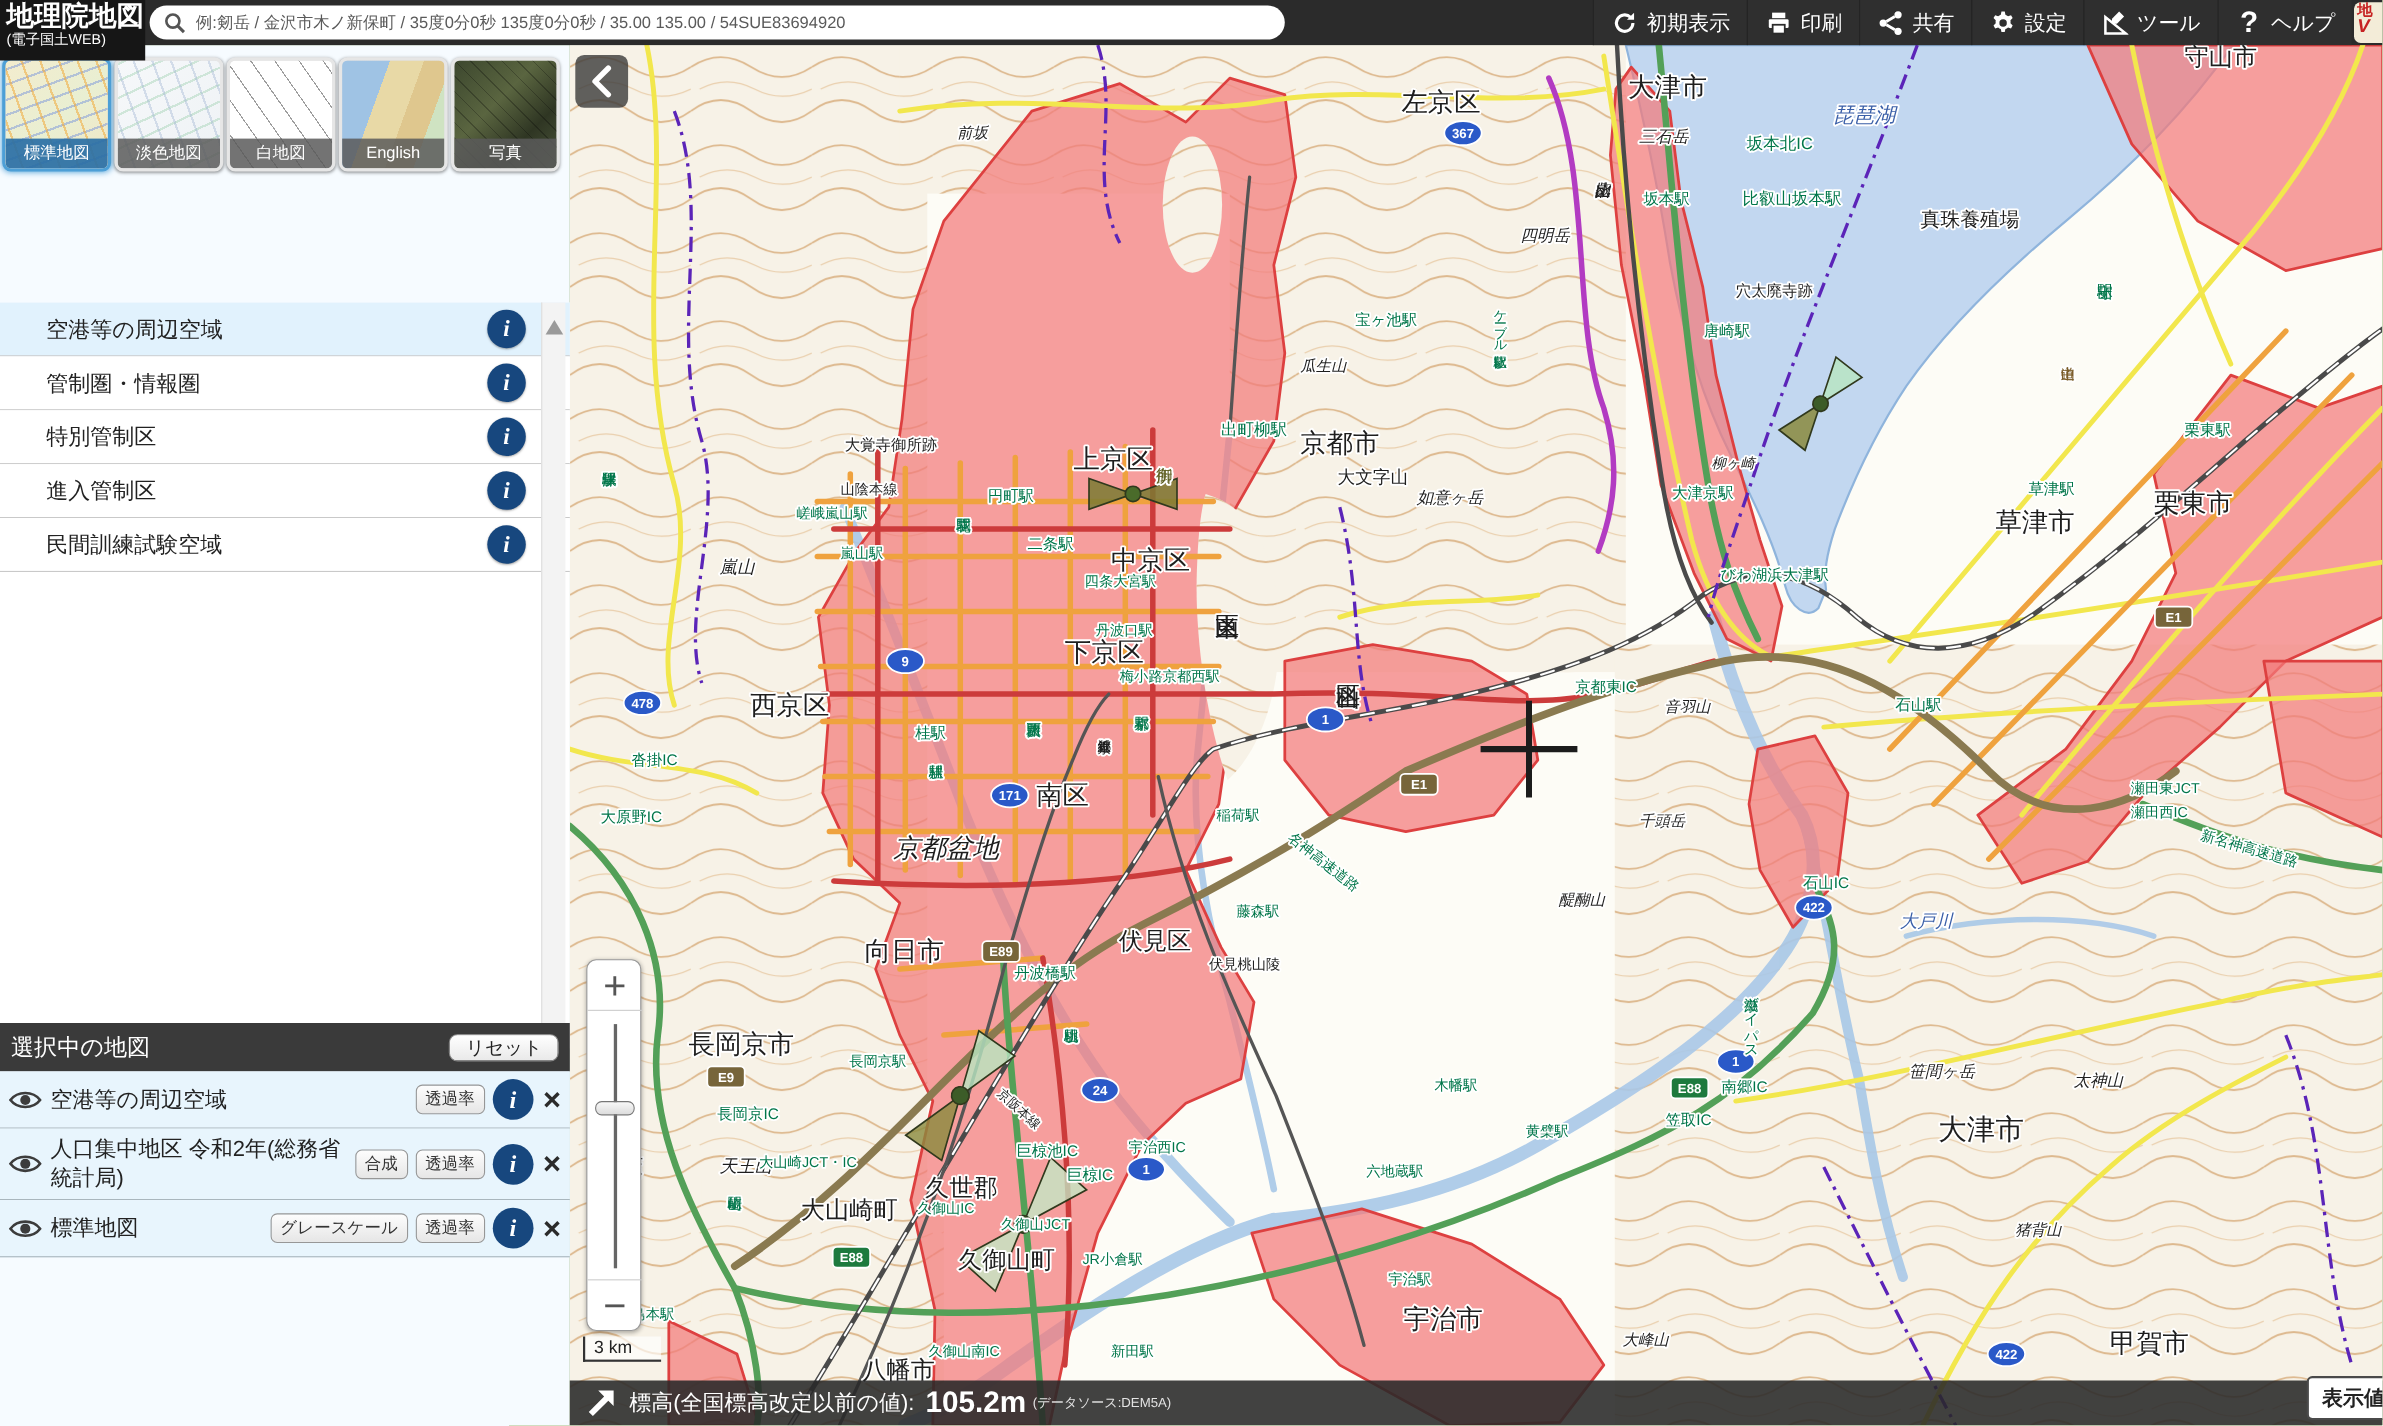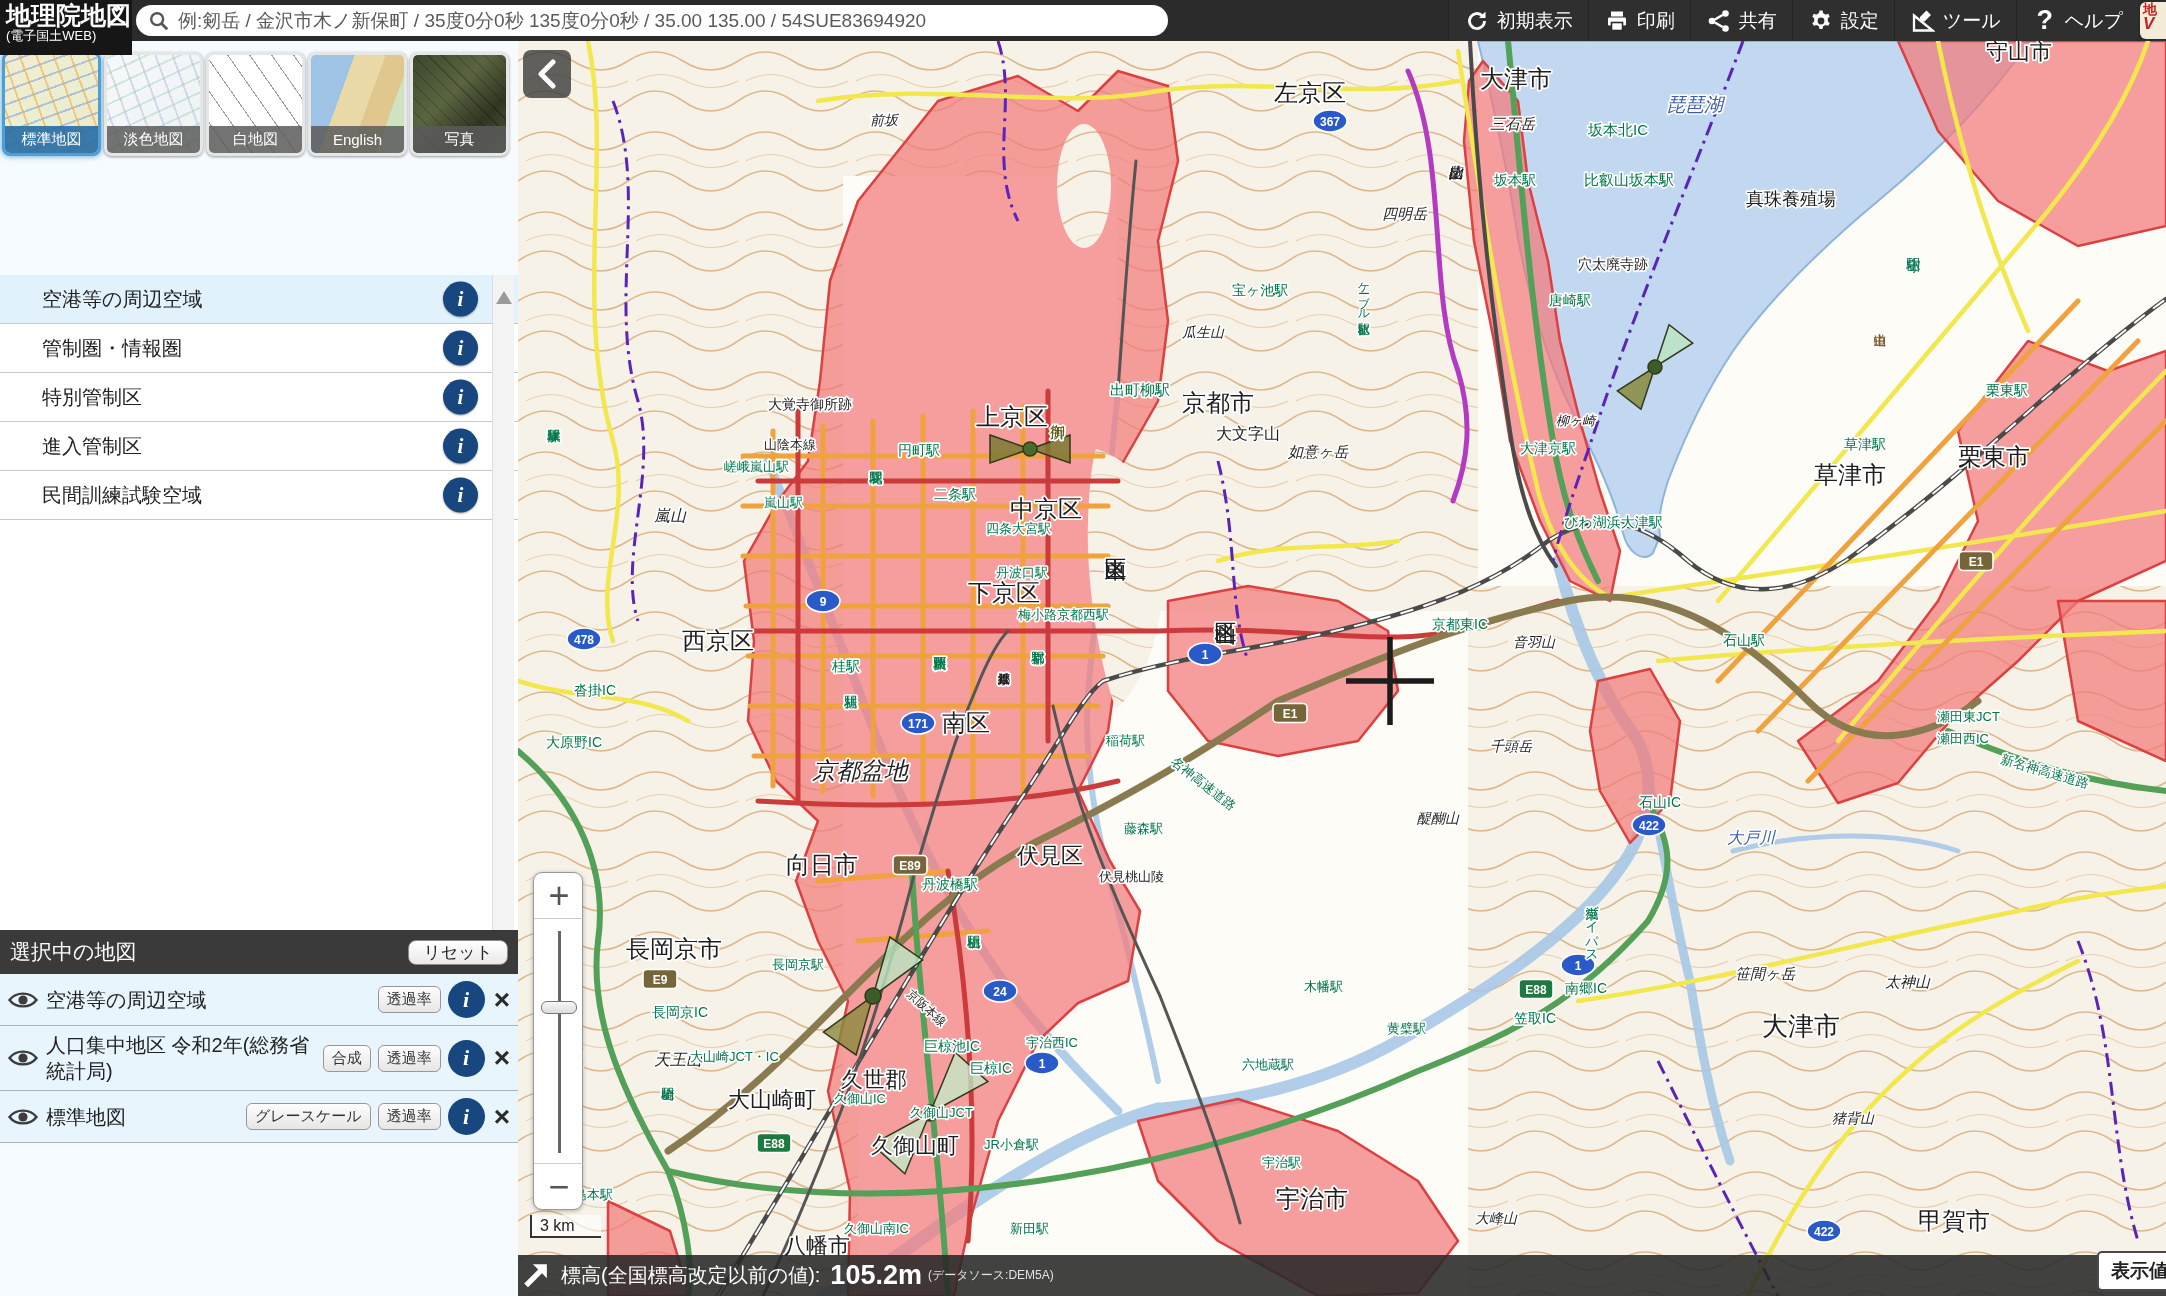--- a/index.html
+++ b/index.html
@@ -9,21 +9,21 @@
 
   
   #topbar { position:absolute; left:0; top:0; width:2166px; height:41px; background:#2b2b2b; z-index:30; }
   #logo { position:absolute; left:0; top:0; width:132px; height:55px; background:#161616; color:#fff;
     z-index:31; padding:3px 4px 0 6px; line-height:1.02; }
   #logo .t1 { font-size:25px; font-weight:bold; letter-spacing:0px; white-space:nowrap; }
   #logo .t2 { font-size:13px; white-space:nowrap; }
   #searchbox { position:absolute; left:136px; top:5px; width:1032px; height:31px; background:#fff;
     border-radius:17px; display:flex; align-items:center; padding:0 12px; z-index:31; }
   #searchbox svg { flex:0 0 auto; margin-right:8px; }
-  #searchbox input { border:none; outline:none; width:100%; font-size:19px; color:#333; background:transparent;
+  #searchbox input { border:none; outline:none; width:100%; font-size:15px; color:#333; background:transparent;
     font-family:inherit; }
   #searchbox input::placeholder { color:#5a5a5a; opacity:1; }
   #topbtns { position:absolute; right:28px; top:0; height:41px; display:flex; z-index:31; }
   .topbtn { display:flex; align-items:center; gap:7px; padding:0 15px; height:41px; color:#fff;
     font-size:19px; cursor:pointer; background:#2f2f2f; border-left:1px solid #242424; }
   .topbtn .ticon { width:26px; height:26px; display:flex; align-items:center; justify-content:center; }
   .topbtn .qmark { font-size:27px; font-weight:bold; color:#fff; }
   #corner-badge { position:absolute; right:-10px; top:2px; width:36px; height:37px; background:#f3ecd8;
     border-radius:6px; z-index:32; color:#c62222; font-weight:bold; overflow:hidden; padding:1px 3px;
     line-height:0.95; }
@@ -117,21 +117,21 @@
   #zoom-plus { top:0; border-bottom:1px solid #ccc; }
   #zoom-minus { bottom:0; border-top:1px solid #ccc; }
   #zoom-track { position:absolute; left:24px; top:58px; width:3px; height:222px; background:#666; }
   #zoom-handle { position:absolute; left:7px; top:128px; width:36px; height:13px; background:linear-gradient(#f8f8f8,#dcdcdc);
     border:1px solid #777; border-radius:6px; cursor:grab; }
   #scalebar { position:absolute; left:12px; top:1174px; z-index:12; background:rgba(255,255,255,.65);
     border-left:2px solid #333; border-bottom:2px solid #333; padding:2px 26px 1px 8px; font-size:16px; color:#222; }
 
   
   #statusbar { position:absolute; left:518px; bottom:0; width:1648px; height:41px; background:rgba(40,40,40,.88);
-    z-index:25; display:flex; align-items:center; color:#fff; padding-left:3px; }
+    z-index:25; display:flex; align-items:center; color:#fff; padding-left:14px; }
   #statusbar .ne-arrow { width:28px; height:28px; margin-right:12px; }
   #statusbar .elev-label { font-size:20px; }
   #statusbar .elev-value { font-size:27px; font-weight:bold; margin:0 6px 0 10px; }
   #statusbar .elev-src { font-size:12px; color:#e3e3e3; }
   #display-btn { position:absolute; right:-16px; bottom:5px; background:#fff; border:2px solid #4a4a4a;
     border-radius:5px; font-size:19px; font-weight:bold; color:#222; padding:5px 12px; cursor:pointer;
     font-family:inherit; white-space:nowrap; }
 </style>
 </head>
 <body>

